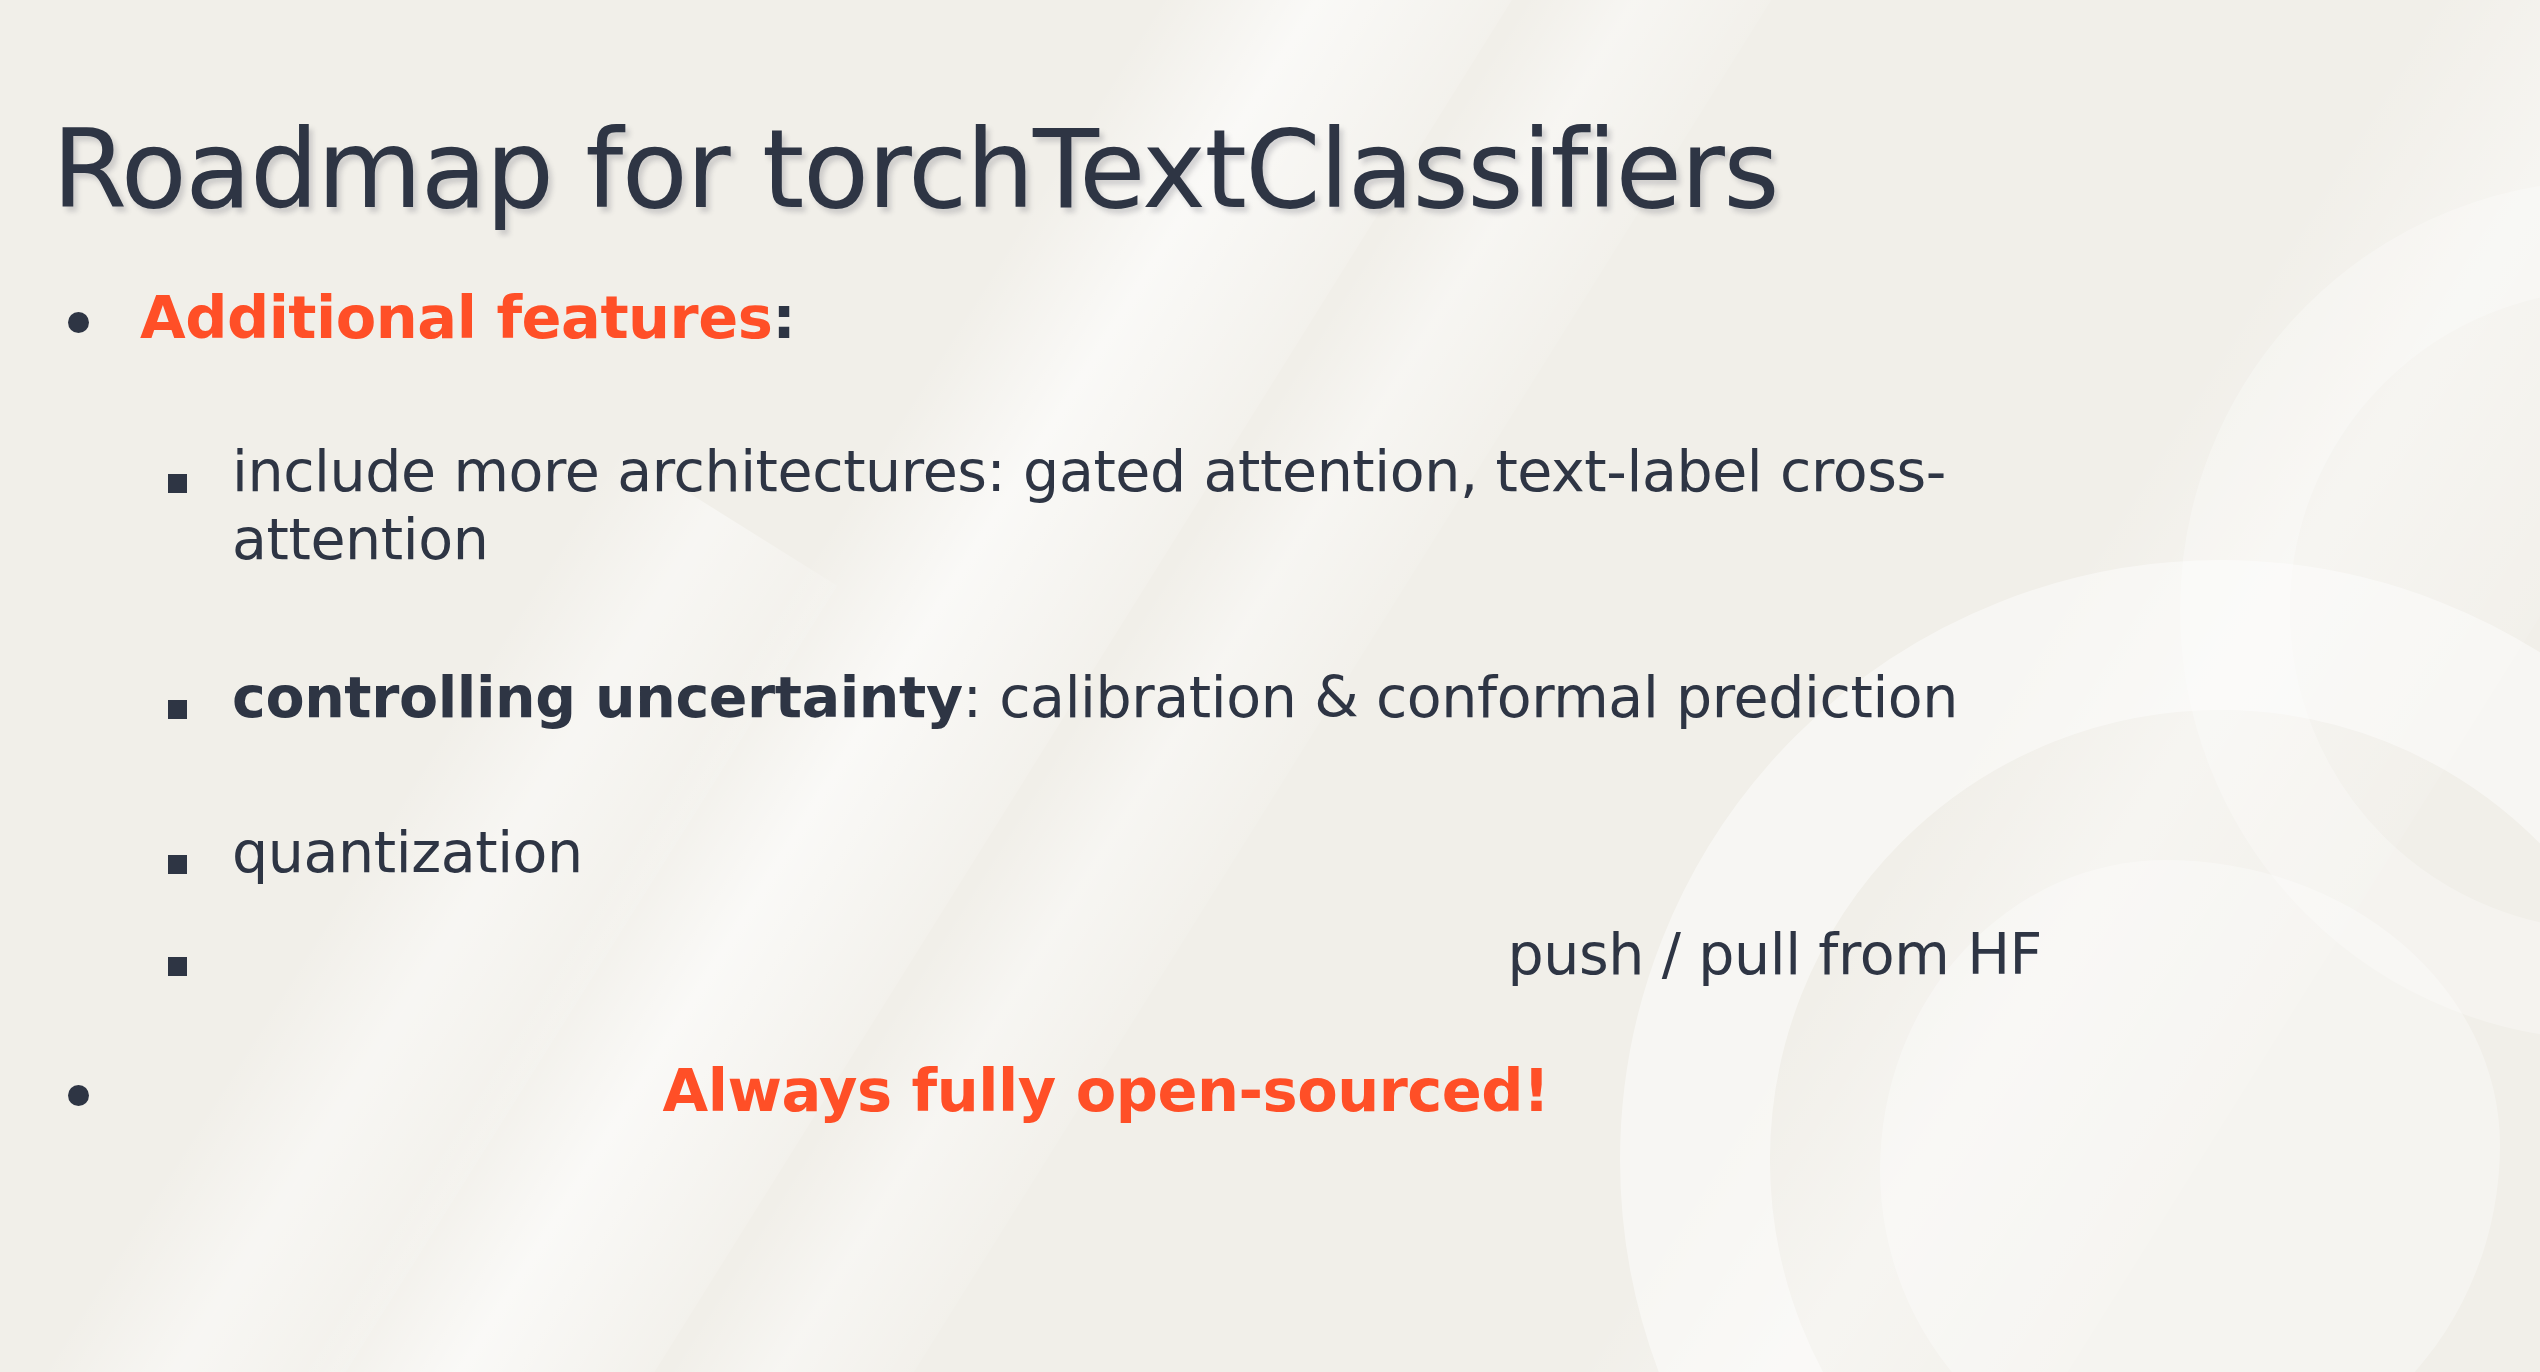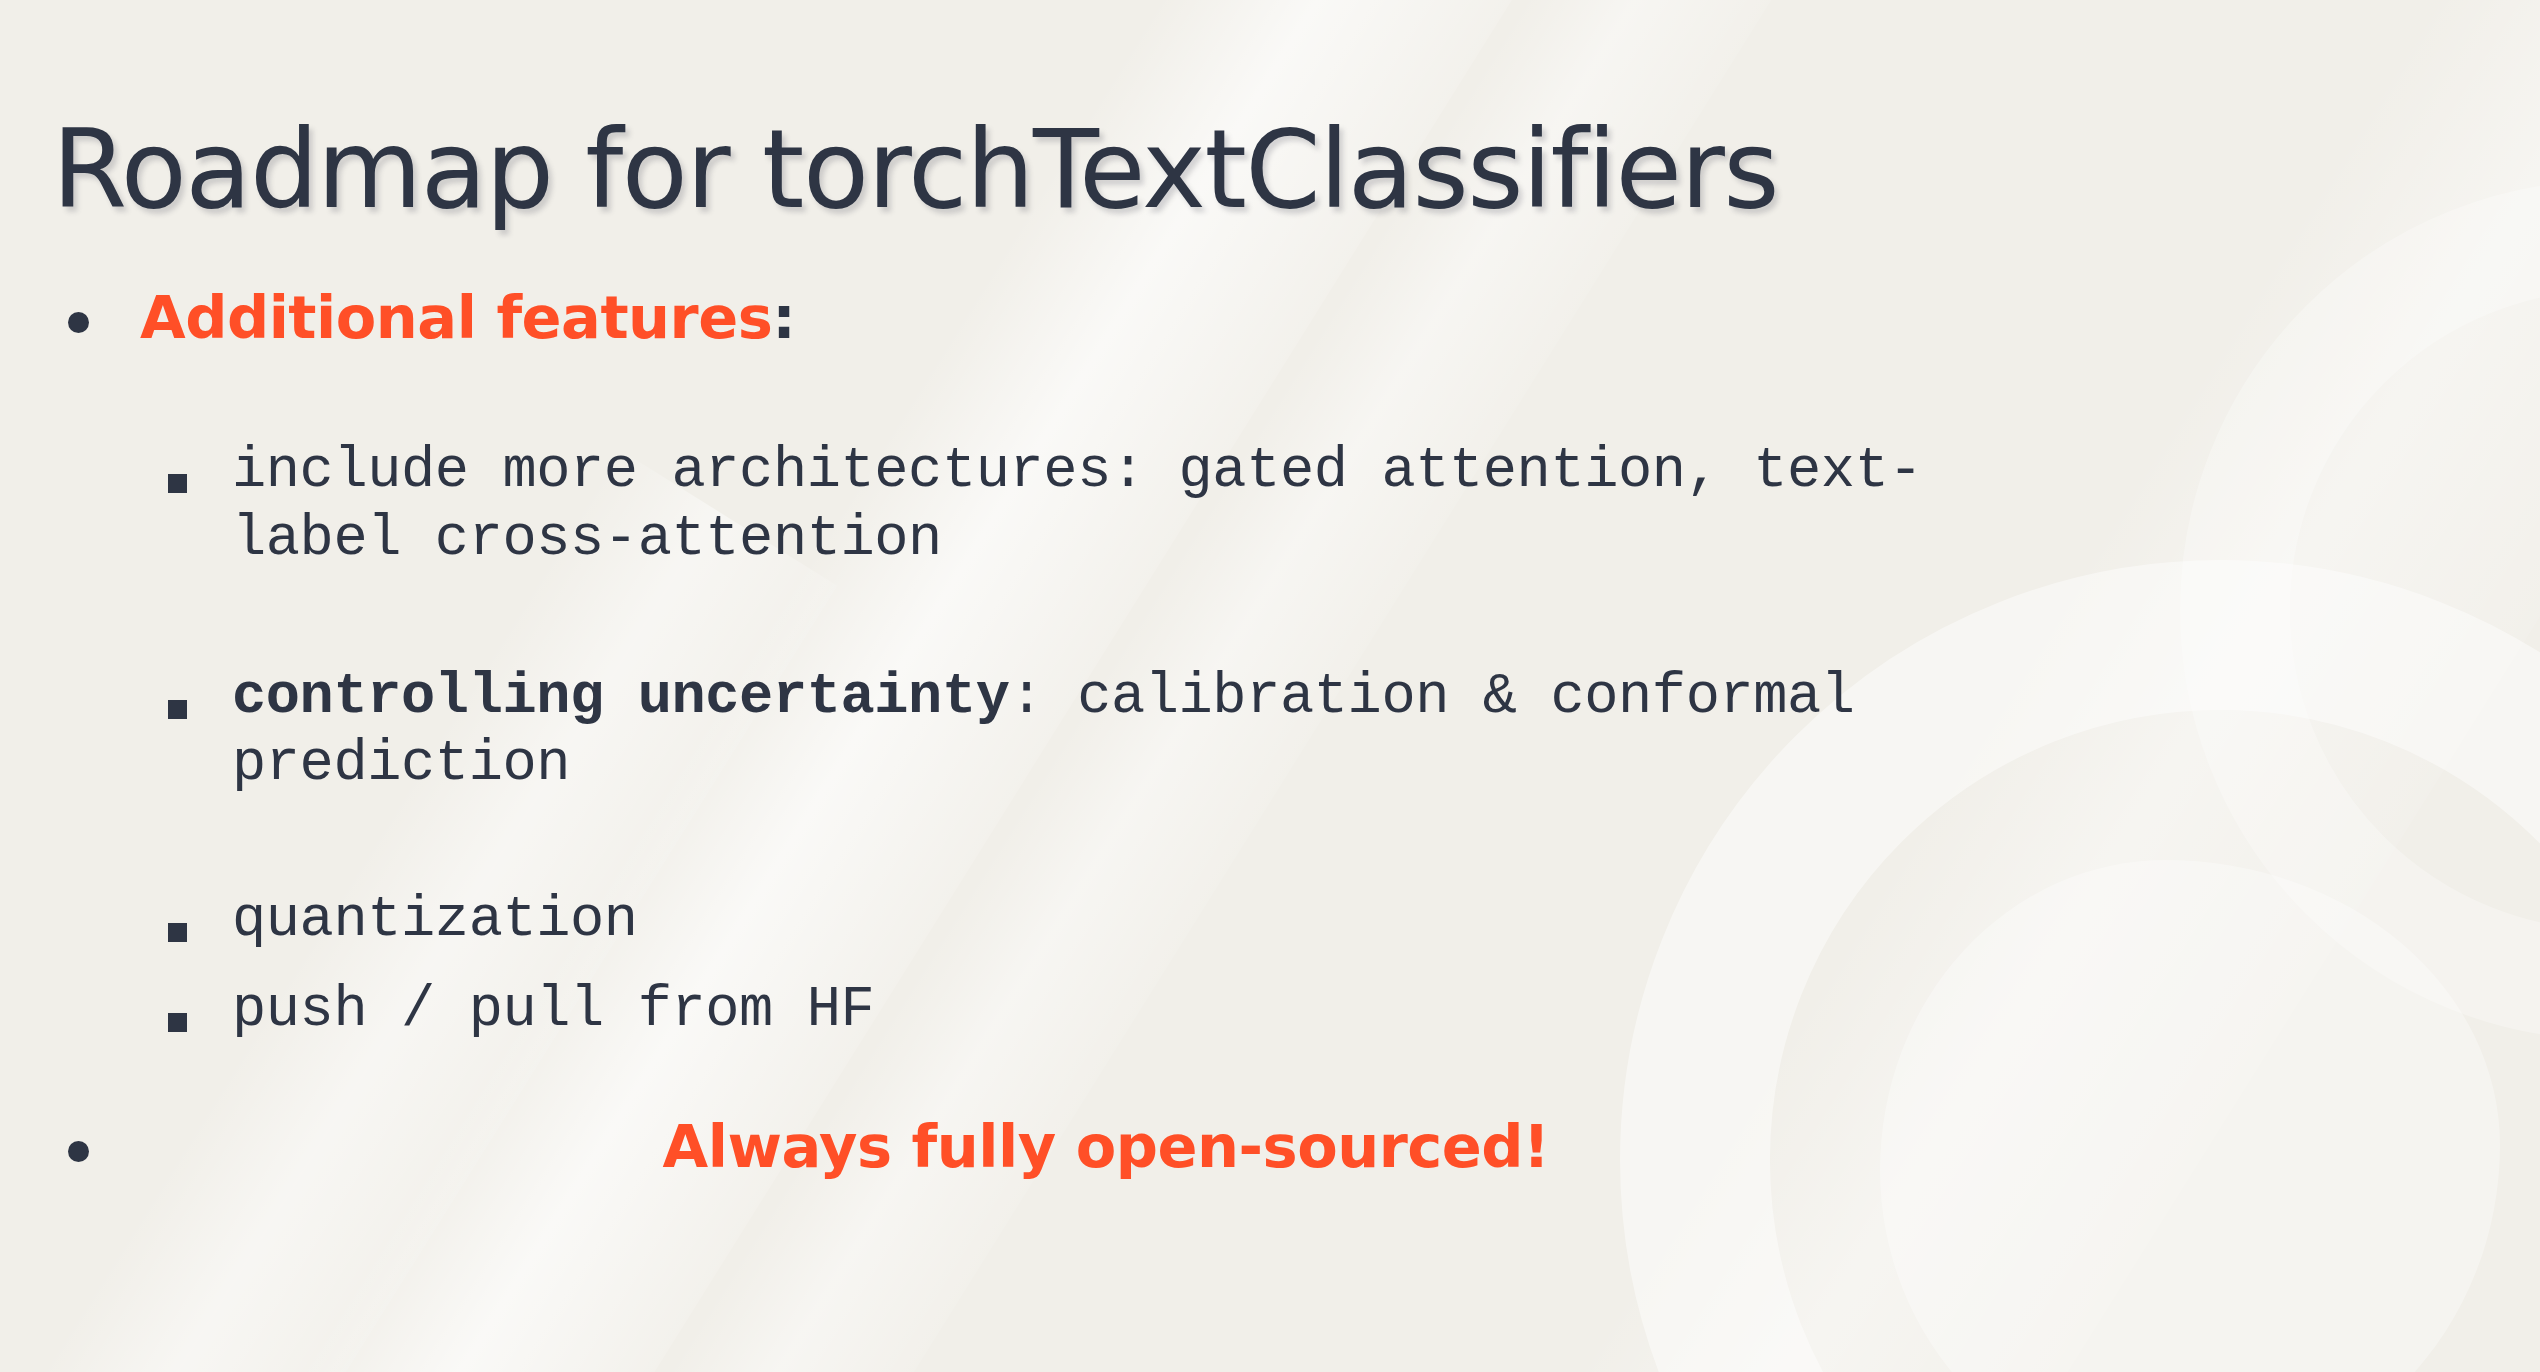--- a/index.html
+++ b/index.html
@@ -134,21 +134,20 @@
   .sublist {
     position: relative;
     margin: 0;
     padding: 0;
   }
   .l2 {
     position: relative;
     padding-left: 232px;
     margin: 0 0 0 0;
     padding-right: 30px;
-    font-family: Liberation Mono, monospace;
   }
   .l2 .marker-square {
     position: absolute;
     left: 168px;
     top: 36px;
     width: 19px;
     height: 19px;
     background: #2e3544;
   }
   .l2 .l2-text {
@@ -159,21 +158,21 @@
     font-weight: 400;
     letter-spacing: -0.4px;
     max-width: 2300px;
   }
   .l2 .l2-text .strong { font-weight: 700; }
 
   
   .row-1 { margin-top: 68px; }
   .row-2 { margin-top: 90px; }
   .row-3 { margin-top: 88px; }
-  .row-4 { margin-top: 22px; }
+  .row-4 { margin-top: 34px; text-align: right; }
   .row-last { margin-top: 62px; text-align: center; }
 </style>
 </head>
 <body>
 
 <div class="slide">
 
   <div class="bg-layer">
     <div class="bg-band b1"></div>
     <div class="bg-band b2"></div>

